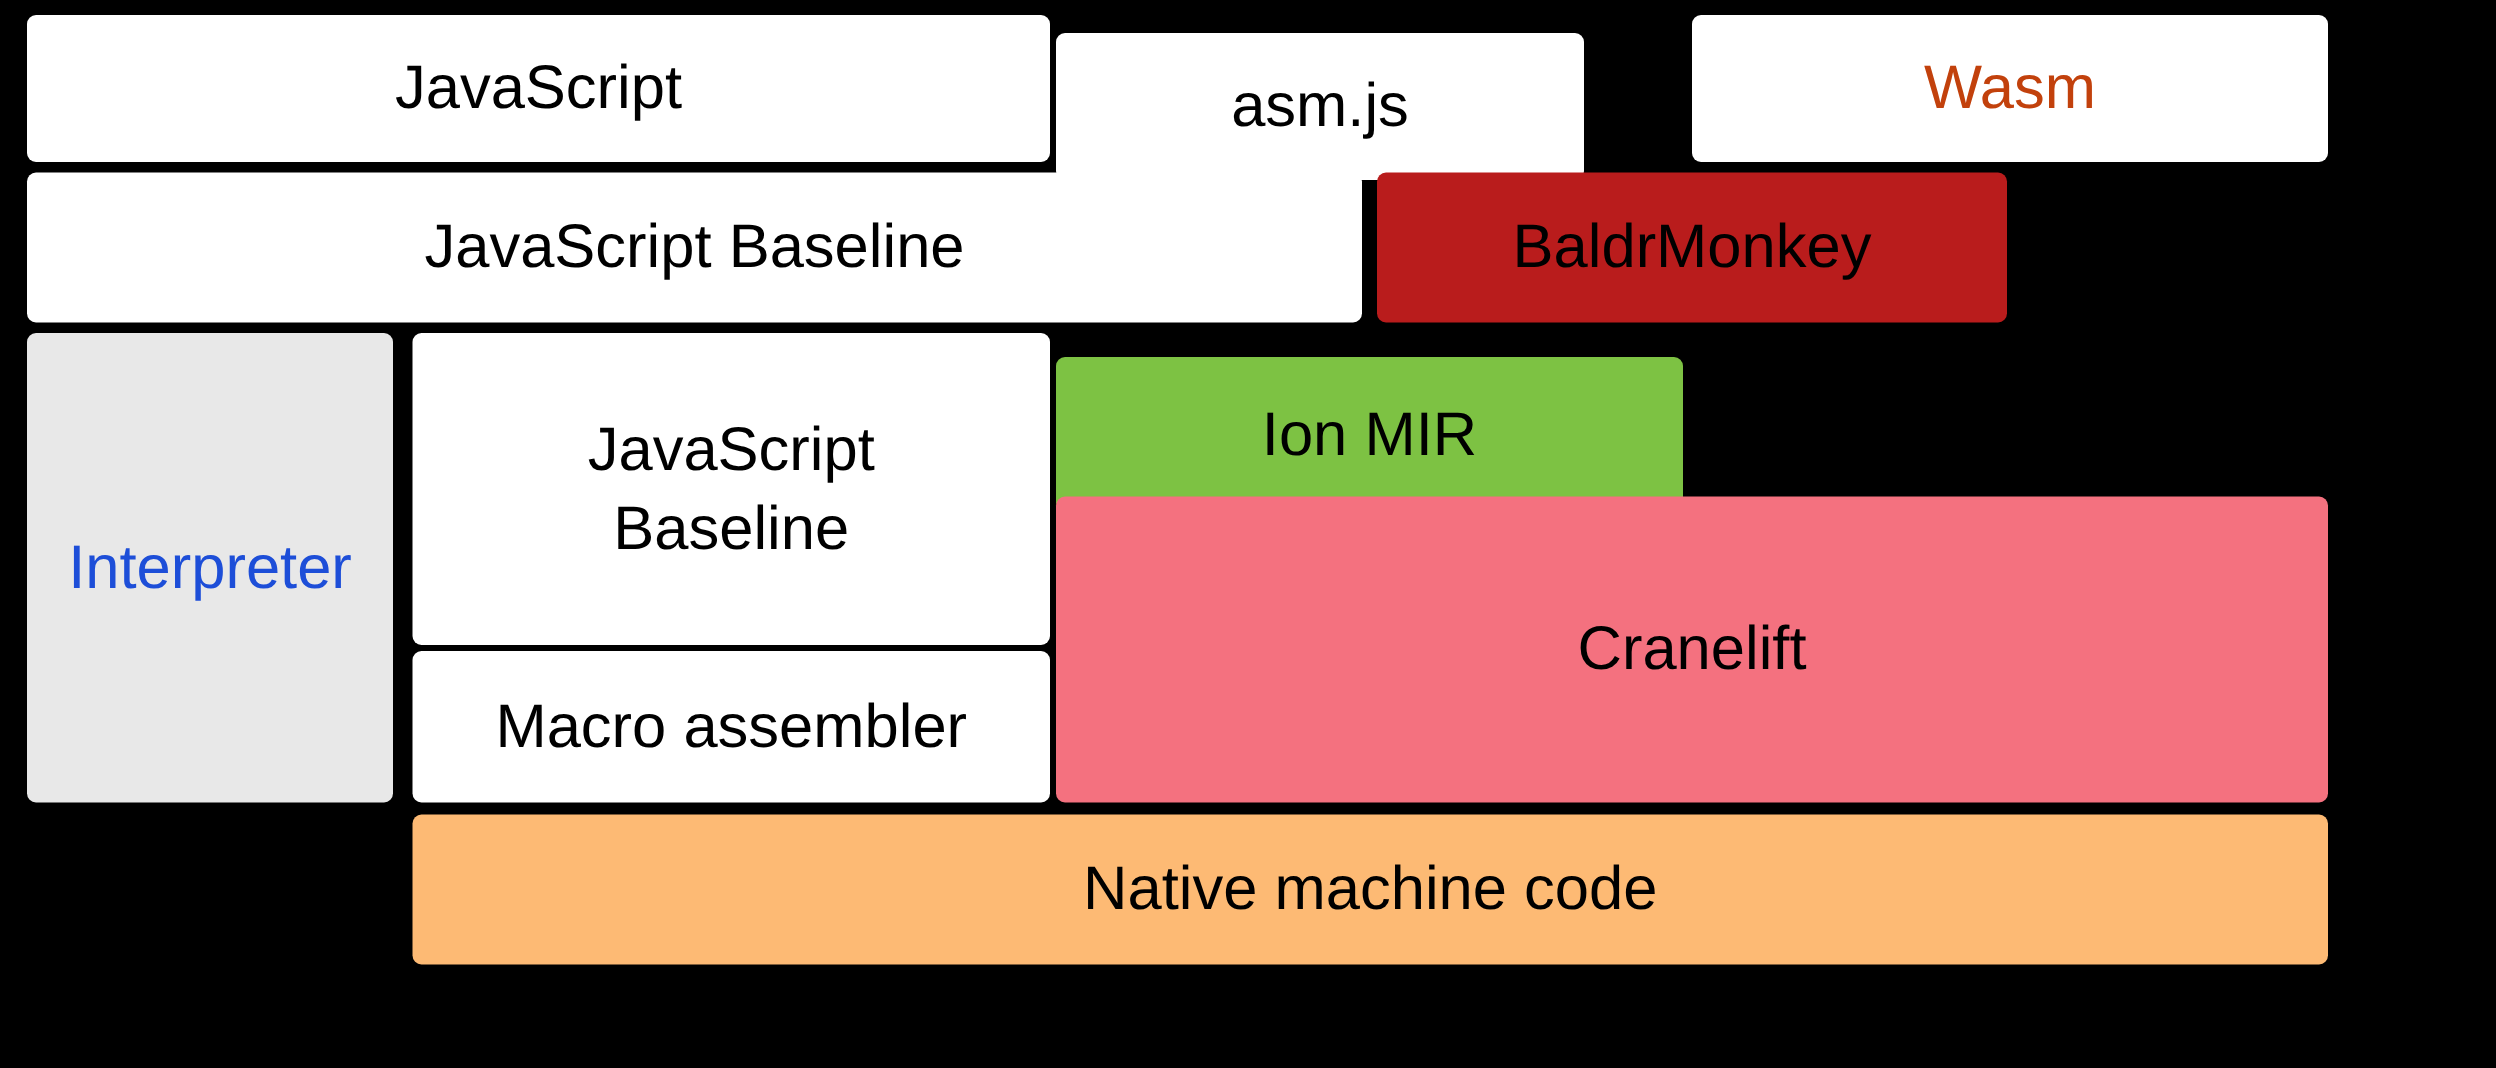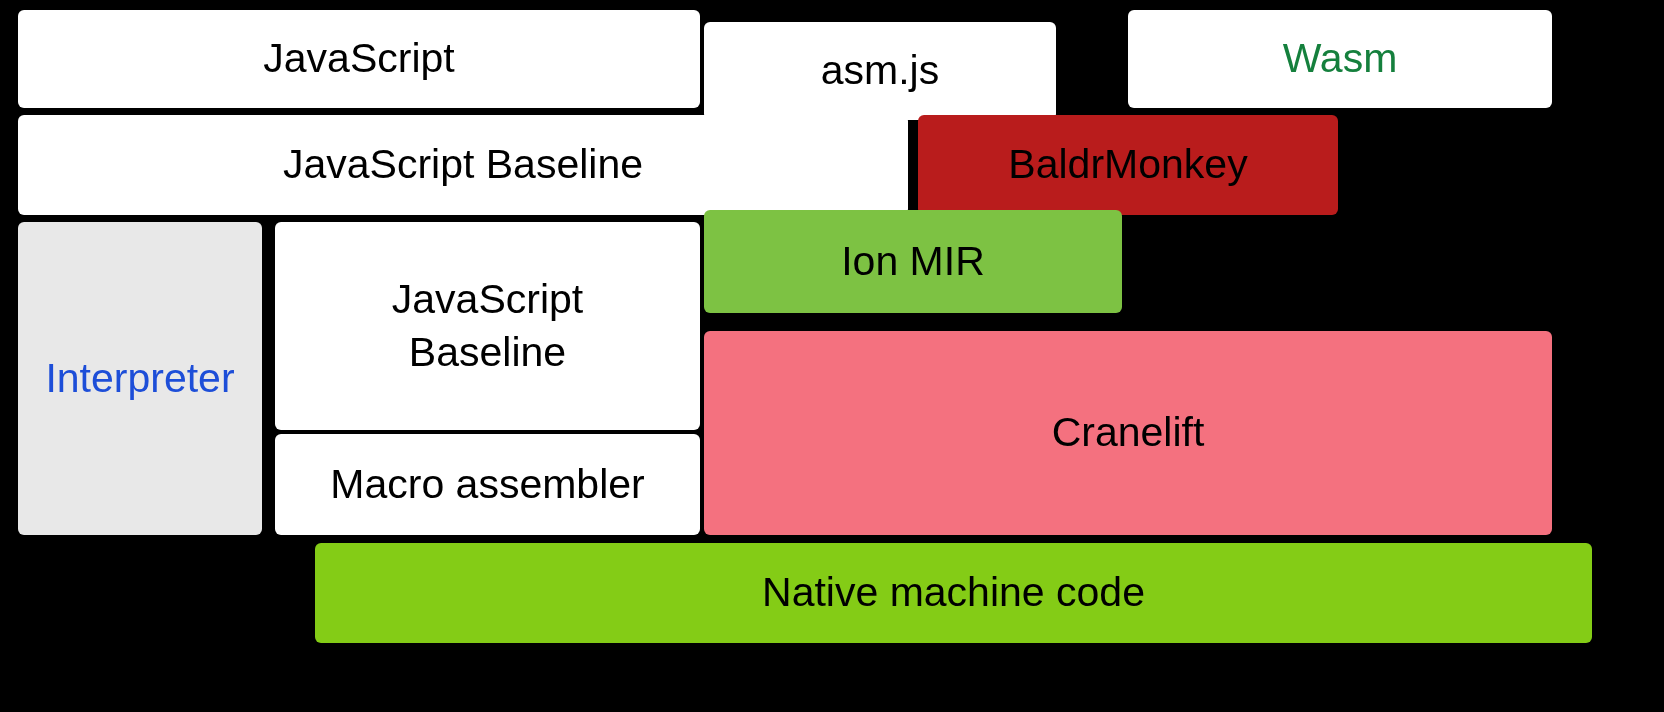--- a/index.html
+++ b/index.html
@@ -32,32 +32,32 @@
 </style>
 </head>
 <body>
 
 <div class="canvas">
 
   <div class="box" style="left: 18px; top: 10px; width: 682px; height: 98px; background-color: rgb(255, 255, 255); color: rgb(0, 0, 0);">JavaScript</div>
 
   <div class="box" style="left: 704px; top: 10px; width: 352px; height: 98px; background-color: rgb(255, 255, 255); color: rgb(0, 0, 0); margin-top: 12px;">asm.js</div>
 
-  <div class="box" style="left: 1128px; top: 10px; width: 424px; height: 98px; background-color: rgb(255, 255, 255); color: #15803d;">Wasm</div>
+  <div class="box" style="left: 1128px; top: 10px; width: 424px; height: 98px; background-color: rgb(255, 255, 255); color: #c2410c;">Wasm</div>
 
   <div class="box" style="left: 18px; top: 115px; width: 890px; height: 100px; background-color: rgb(255, 255, 255); color: rgb(0, 0, 0);">JavaScript Baseline</div>
 
   <div class="box" style="left: 918px; top: 115px; width: 420px; height: 100px; background-color: #b91c1c; color: rgb(0, 0, 0);">BaldrMonkey</div>
 
   <div class="box" style="left: 18px; top: 222px; width: 244px; height: 313px; background-color: rgb(232, 232, 232); color: #1d4ed8;">Interpreter</div>
 
   <div class="box" style="left: 275px; top: 222px; width: 425px; height: 208px; background-color: rgb(255, 255, 255); color: rgb(0, 0, 0);">JavaScript
 Baseline</div>
 
-  <div class="box" style="left: 704px; top: 210px; width: 418px; height: 103px; background-color: rgb(125, 194, 67); color: rgb(0, 0, 0);">Ion MIR</div>
+  <div class="box" style="left: 704px; top: 238px; width: 418px; height: 103px; background-color: rgb(125, 194, 67); color: rgb(0, 0, 0);">Ion MIR</div>
 
   <div class="box" style="left: 704px; top: 331px; width: 848px; height: 204px; background-color: rgb(244, 113, 127); color: rgb(0, 0, 0);">Cranelift</div>
 
   <div class="box" style="left: 275px; top: 434px; width: 425px; height: 101px; background-color: rgb(255, 255, 255); color: rgb(0, 0, 0);">Macro assembler</div>
 
-  <div class="box" style="left: 275px; top: 543px; width: 1277px; height: 100px; background-color: #84cc16; color: rgb(0, 0, 0); margin-left: 40px;">Native machine code</div>
+  <div class="box" style="left: 275px; top: 543px; width: 1277px; height: 100px; background-color: #fdba74; color: rgb(0, 0, 0);">Native machine code</div>
 
 </div>
 
 </body></html>

